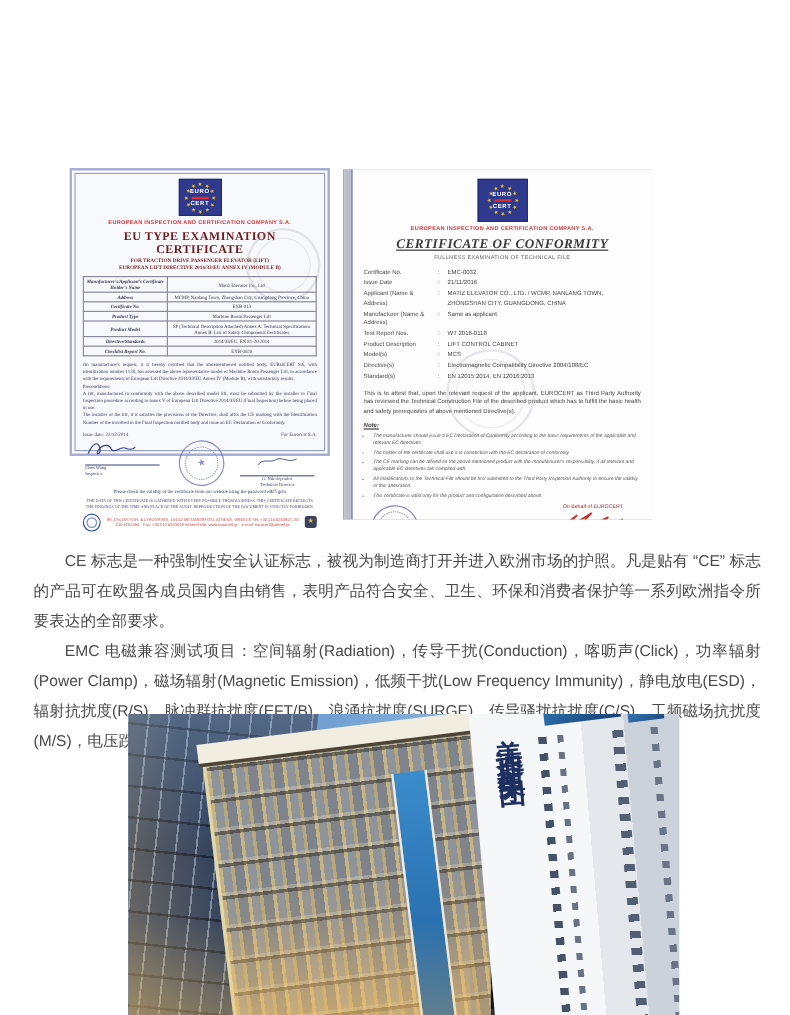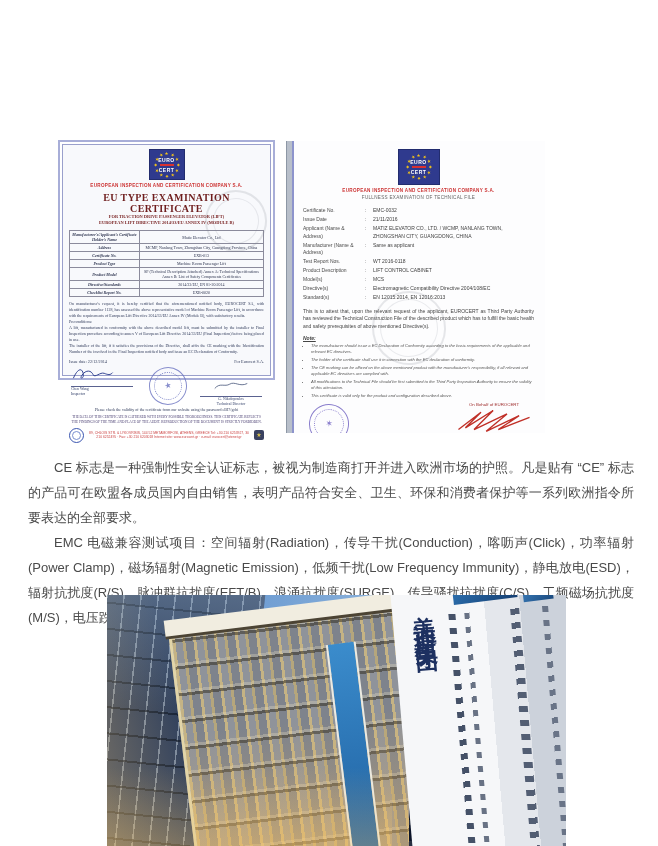--- a/index.html
+++ b/index.html
@@ -243,20 +243,21 @@
           <span>★</span>
           <span>★</span>
           <span>★</span>
           <span>★</span>
       </div>
       <span class="wd">EURO</span>
       <span class="bar"></span>
       <span class="wd">CERT</span>
     </div>
     <div class="org-line">EUROPEAN INSPECTION AND CERTIFICATION COMPANY S.A.</div>
+    <div class="cr-title">CERTIFICATE OF CONFORMITY</div>
     <div class="cr-sub">FULLNESS EXAMINATION OF TECHNICAL FILE</div>
     <div class="fields">
       <div class="frow">
           <span>Certificate No.</span>
           <span>:</span>
           <span class="fv">EMC-0032</span>
         </div>
       <div class="frow">
           <span>Issue Date</span>
           <span>:</span>

